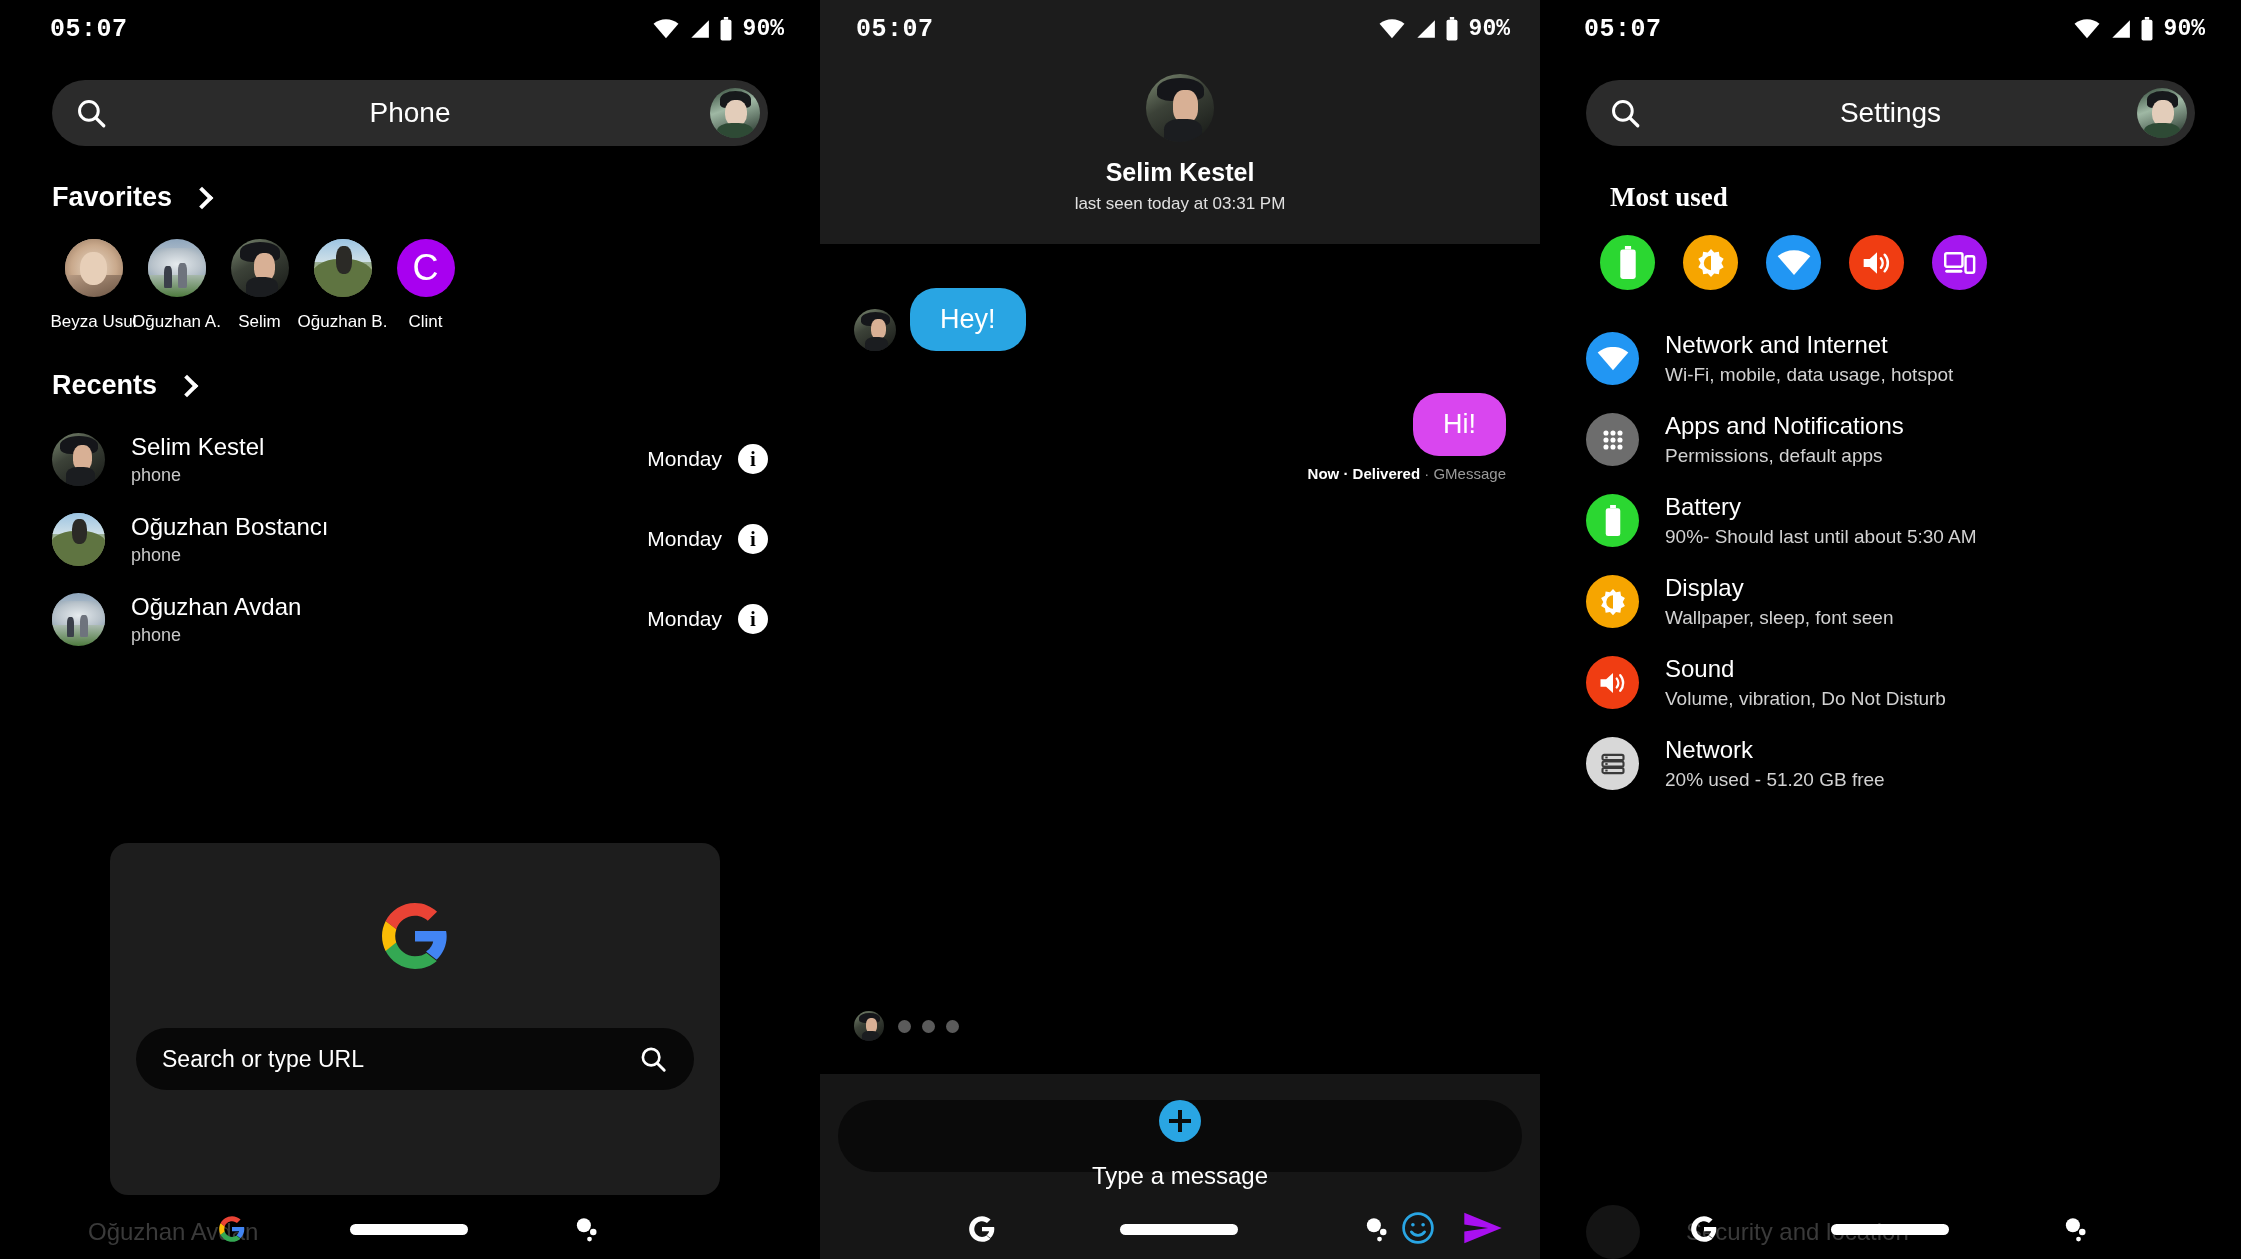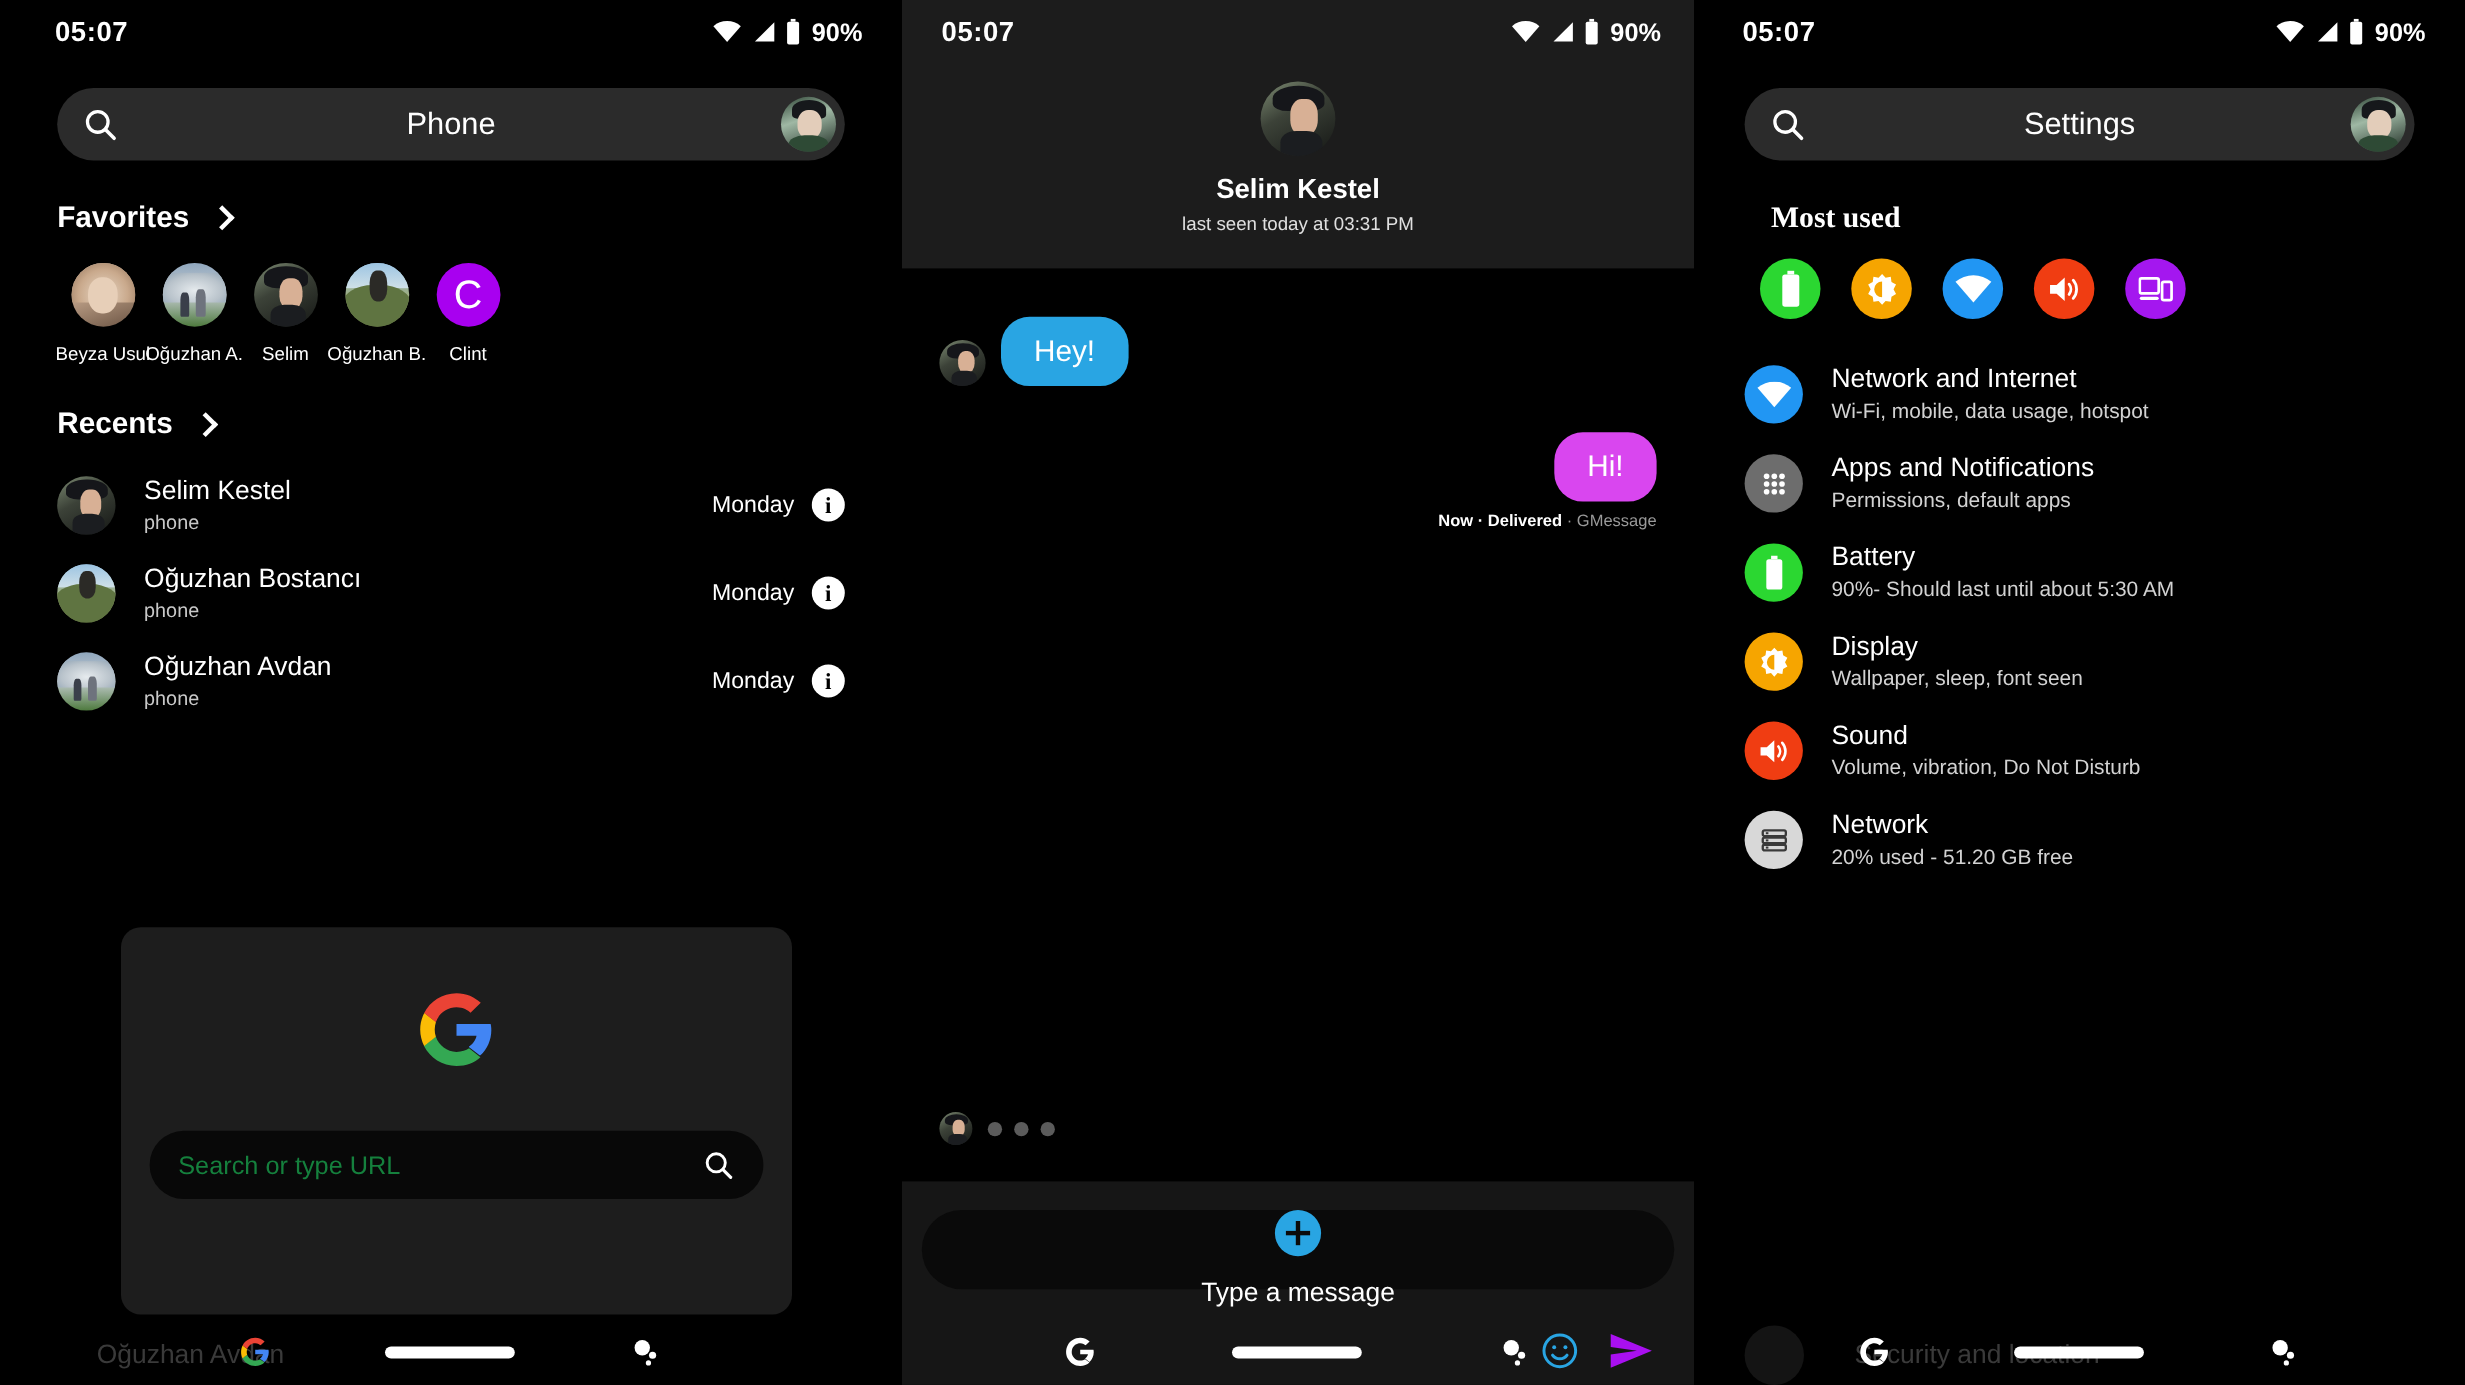--- a/index.html
+++ b/index.html
@@ -24,20 +24,21 @@
   }
   .p1 { width: 820px; }
   .p2 { width: 720px; }
   .p3 { width: 701px; }
 
   
   .statusbar {
     display: flex; align-items: center; justify-content: space-between;
     height: 58px;
     color: #fff;
+    font-family: Liberation Mono, monospace;
   }
   .status-time { font-size: 25px; font-weight: bold; letter-spacing: .5px; }
   .status-right { display: flex; align-items: center; gap: 9px; }
   .status-pct { font-size: 23px; font-weight: bold; margin-left: 1px; }
   .ico-wifi { width: 26px; height: 20px; display:block; }
   .ico-signal { width: 22px; height: 20px; display:block; }
   .ico-batt { width: 14px; height: 24px; display:block; }
 
   
   .searchpill {
@@ -108,21 +109,21 @@
   .info-btn span { color: #000; font-size: 21px; font-weight: bold; font-family: "Liberation Serif", serif; line-height: 1; }
 
   
   .chromecard { background: #1d1d1d; border-radius: 18px; }
   .glogo { width: 72px; height: 72px; margin: 0 auto; display: block; }
   .urlbar {
     display: flex; align-items: center;
     height: 62px; border-radius: 31px; background: #080808;
     padding: 0 26px;
   }
-  .urlbar .ph { color: #15803d; font-size: 23px; }
+  .urlbar .ph { color: #ffffff; font-size: 23px; }
   .urlbar .sicon { margin-left: auto; width: 30px; height: 30px; }
 
   
   .ghost { color: #3a3a3a; font-size: 24px; white-space: nowrap; }
 
   
   .navbar { display: flex; align-items: center; justify-content: space-between; height: 48px; }
   .nav-g { width: 28px; height: 28px; }
   .nav-pill { width: 118px; height: 11px; border-radius: 6px; background: #fff; }
   .nav-assist { width: 30px; height: 30px; }

